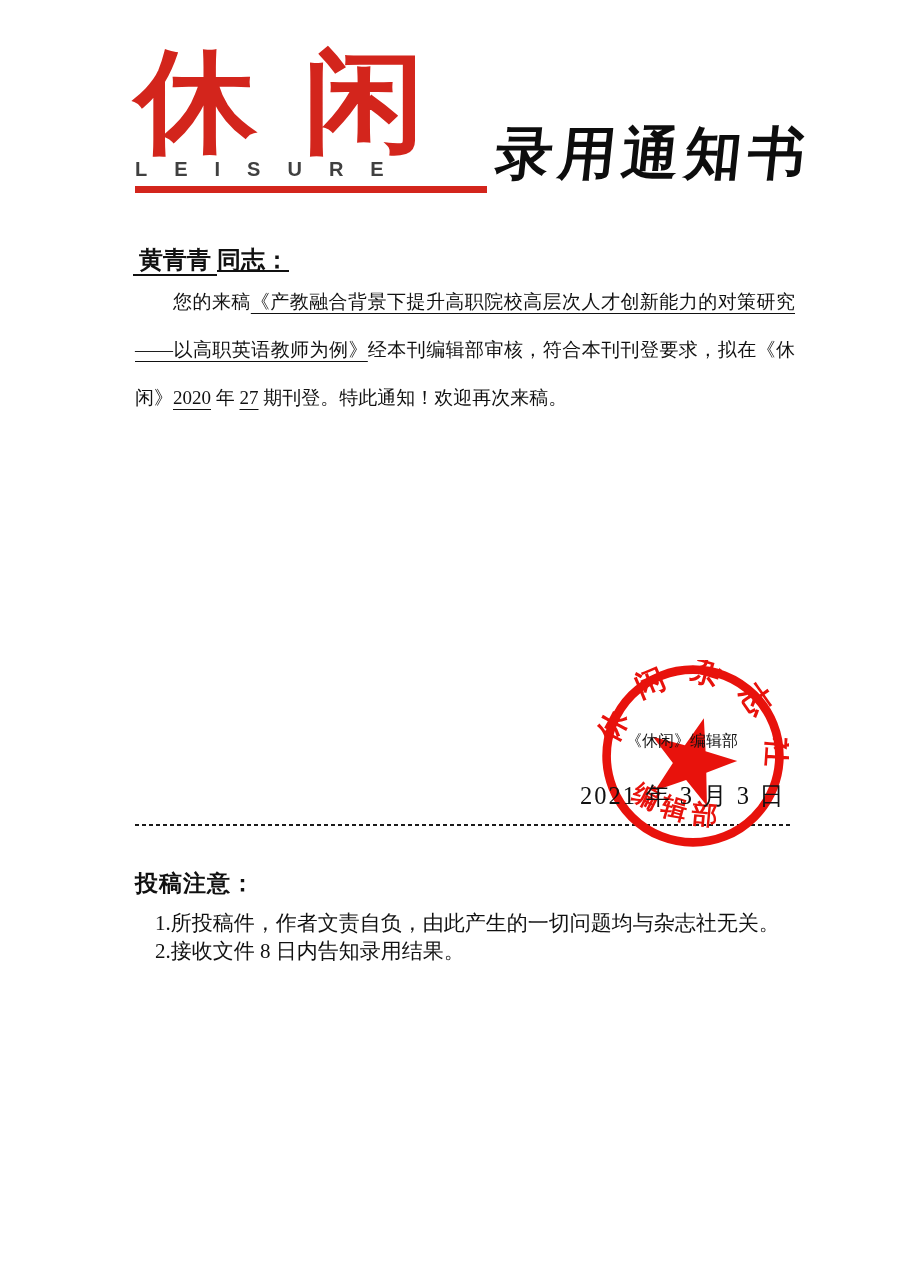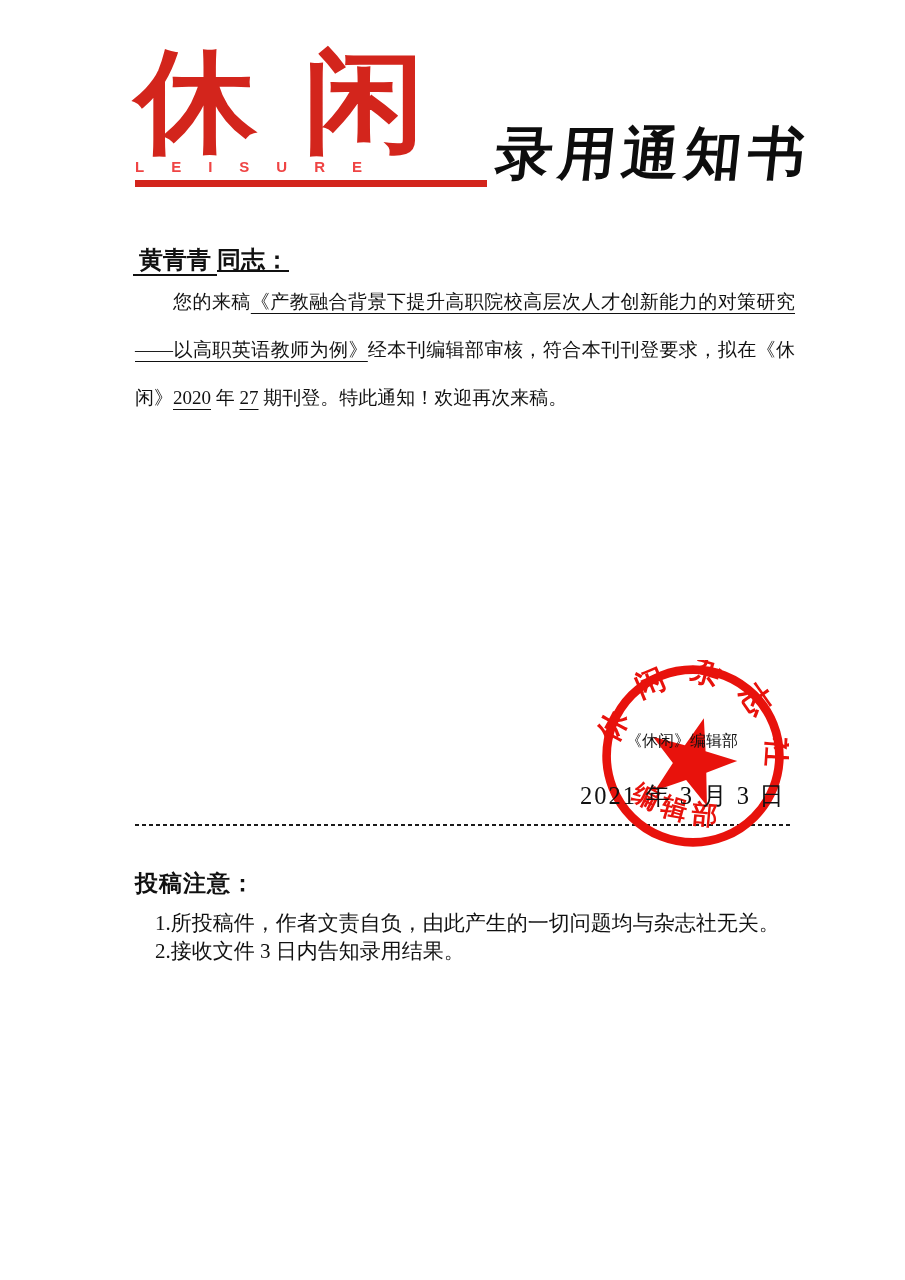--- a/index.html
+++ b/index.html
@@ -14,21 +14,21 @@
   
   .logo-block { position:absolute; left:135px; top:44px; width:356px; }
   .logo-chars {
     font-family:"Liberation Sans","DejaVu Sans",sans-serif;
     font-weight:900; color:#d3251c; font-size:122px; line-height:1.02;
     letter-spacing:46px; white-space:nowrap; transform:scaleY(0.92);
     transform-origin:left top;
   }
   .logo-latin {
     font-family:"Liberation Sans","DejaVu Sans",sans-serif;
-    font-weight:700; color:#ef4444; font-size:15px;
+    font-weight:700; color:#404040; font-size:20px;
     letter-spacing:27px; margin-top:-10px; white-space:nowrap;
   }
   .logo-bar { width:352px; height:7px; background:#d3251c; margin-top:5px; }
 
   .calligraphy {
     position:absolute; left:492px; top:116px; width:310px;
     font-size:57px; font-weight:bold; color:#0d0d0d;
     letter-spacing:6px; white-space:nowrap;
     transform:skewX(-6deg); transform-origin:left bottom;
     font-family:"Liberation Serif","DejaVu Serif",serif;
@@ -102,17 +102,17 @@
 
   <div class="sig-dept">《休闲》编辑部</div>
   <div class="sig-date">2021 年 3 月 3 日</div>
 
   <div class="dashed-line"></div>
 
   <div class="notes">
     <div class="notes-heading">投稿注意：</div>
     <div class="notes-list">
       <p class="note-item">1.所投稿件，作者文责自负，由此产生的一切问题均与杂志社无关。</p>
-      <p class="note-item">2.接收文件 3 日内告知录用结果。</p>
+      <p class="note-item">2.接收文件 8 日内告知录用结果。</p>
     </div>
   </div>
 
 </div>
 
 </body></html>

